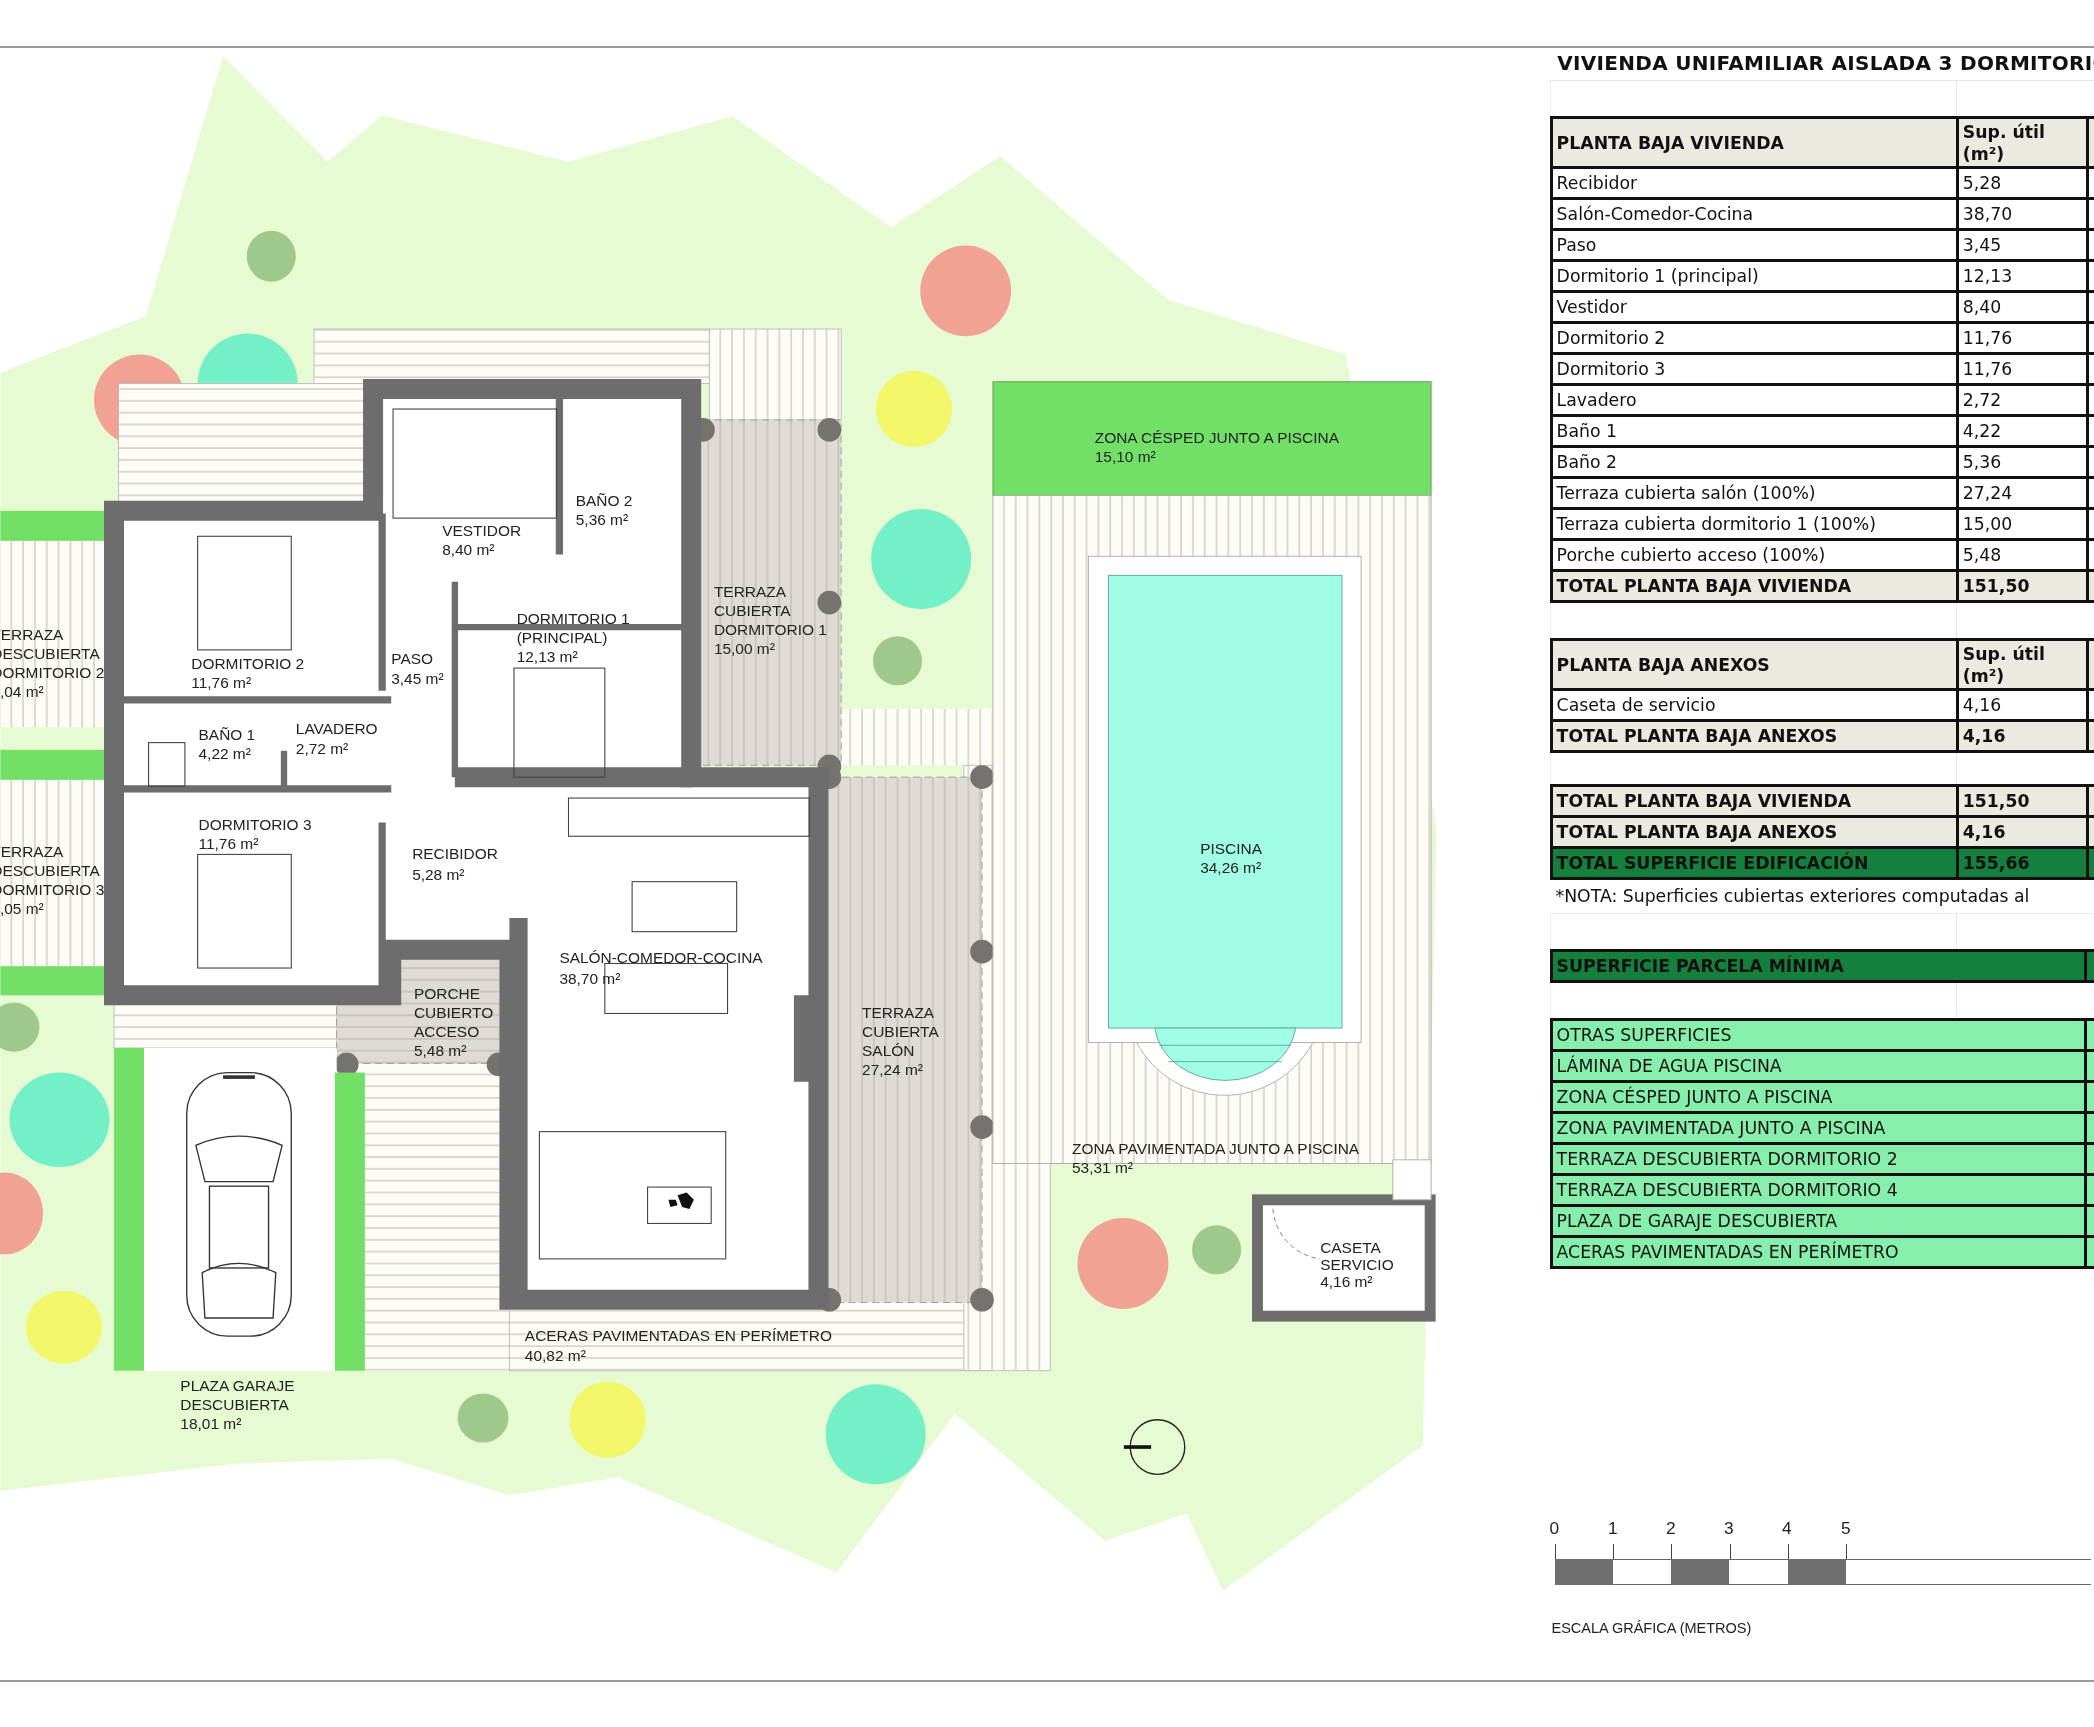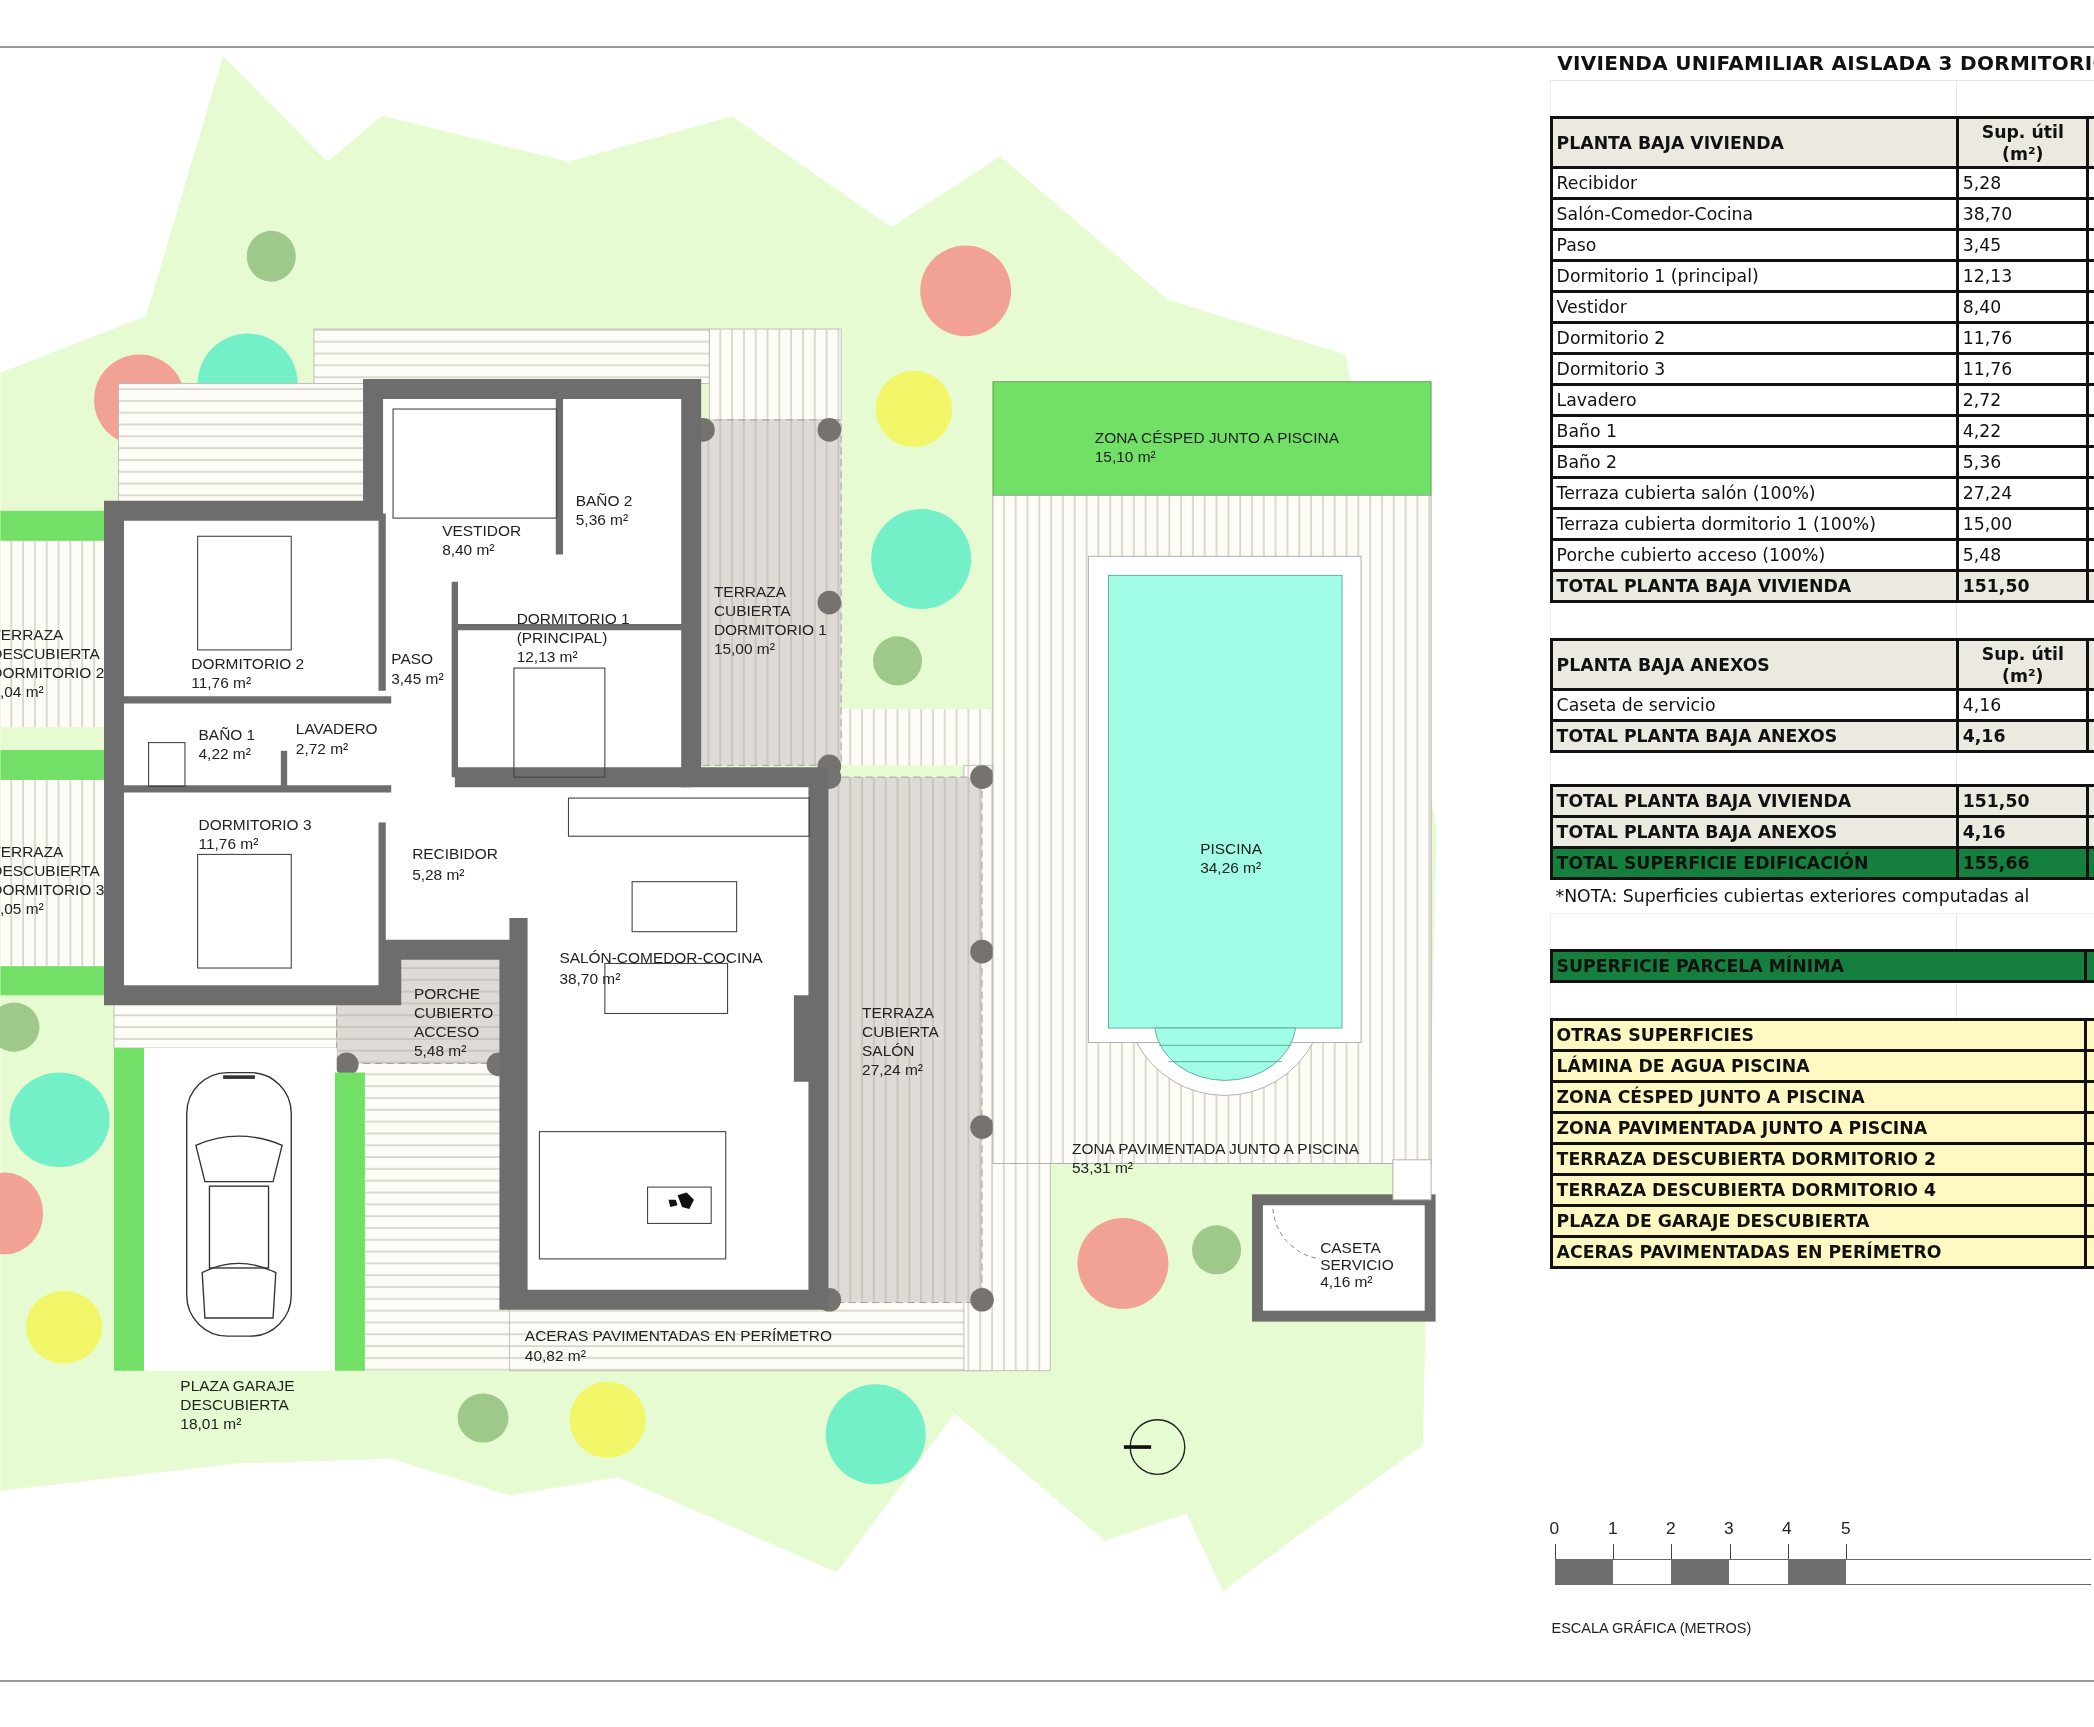--- a/index.html
+++ b/index.html
@@ -11,24 +11,24 @@
   .sheet{position:absolute;left:1550px;top:47px;width:582px;font-family:"DejaVu Sans",sans-serif;color:#111;}
   .title{height:33px;line-height:33px;font-weight:bold;font-size:20px;padding-left:7.3px;white-space:nowrap;border-bottom:0.9px solid #e4e4e4;letter-spacing:0.3px;}
   .gap{height:35px;border-left:0.9px solid #eee;position:relative;}
   .gap .vl{position:absolute;left:405px;top:0;bottom:0;width:0.9px;background:#e8e8e8;}
   table{border-collapse:collapse;width:582px;table-layout:fixed;}
   td{border:3.6px solid #111;font-size:17.3px;height:28px;padding:0 3.6px;white-space:nowrap;overflow:hidden;}
   td.c1{width:396px;}
   td.c2{width:120px;}
   td.c3{width:55px;}
   tr.hdr td{background:#ece9e1;font-weight:bold;height:47px;}
-  tr.hdr td.c2{text-align:center;line-height:22px;font-size:17.3px;}
+  tr.hdr td.c2{line-height:22px;font-size:17.3px;}
   tr.tot td{background:#ece9e1;font-weight:bold;margin-left:22px;}
   tr.blue td{background:#15803d;font-weight:bold;}
-  tr.other td{background:#fef9c3;font-weight:bold;}
+  tr.other td{background:#86efac;font-weight:normal;}
   .note{font-size:17.3px;height:33px;line-height:33px;padding-left:5.5px;white-space:nowrap;border-bottom:0.9px solid #eee;}
   .scale{position:absolute;left:1546px;top:1518px;width:545px;height:109px;}
   .scale .num{position:absolute;top:0;font-size:17.3px;color:#222;}
   .scale .tick{position:absolute;top:25.5px;width:0.9px;height:16.4px;background:#444;}
   .scale .bar{position:absolute;top:41px;left:9px;width:536px;height:23.6px;border-top:0.9px solid #666;border-bottom:0.9px solid #666;}
   .scale .seg{position:absolute;top:41px;height:25.5px;background:#6f6f6f;}
   .scale .cap{position:absolute;top:102px;left:5.5px;font-size:14.5px;color:#222;}
 </style>
 </head>
 <body>

